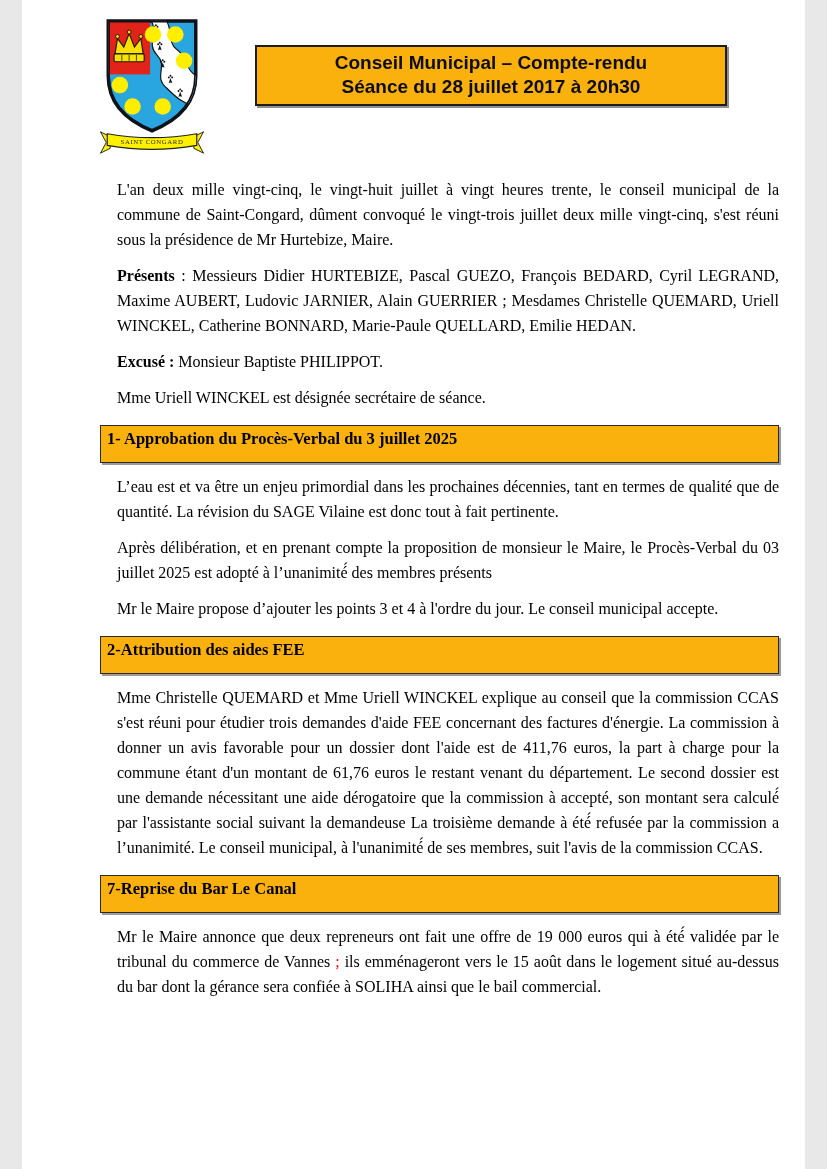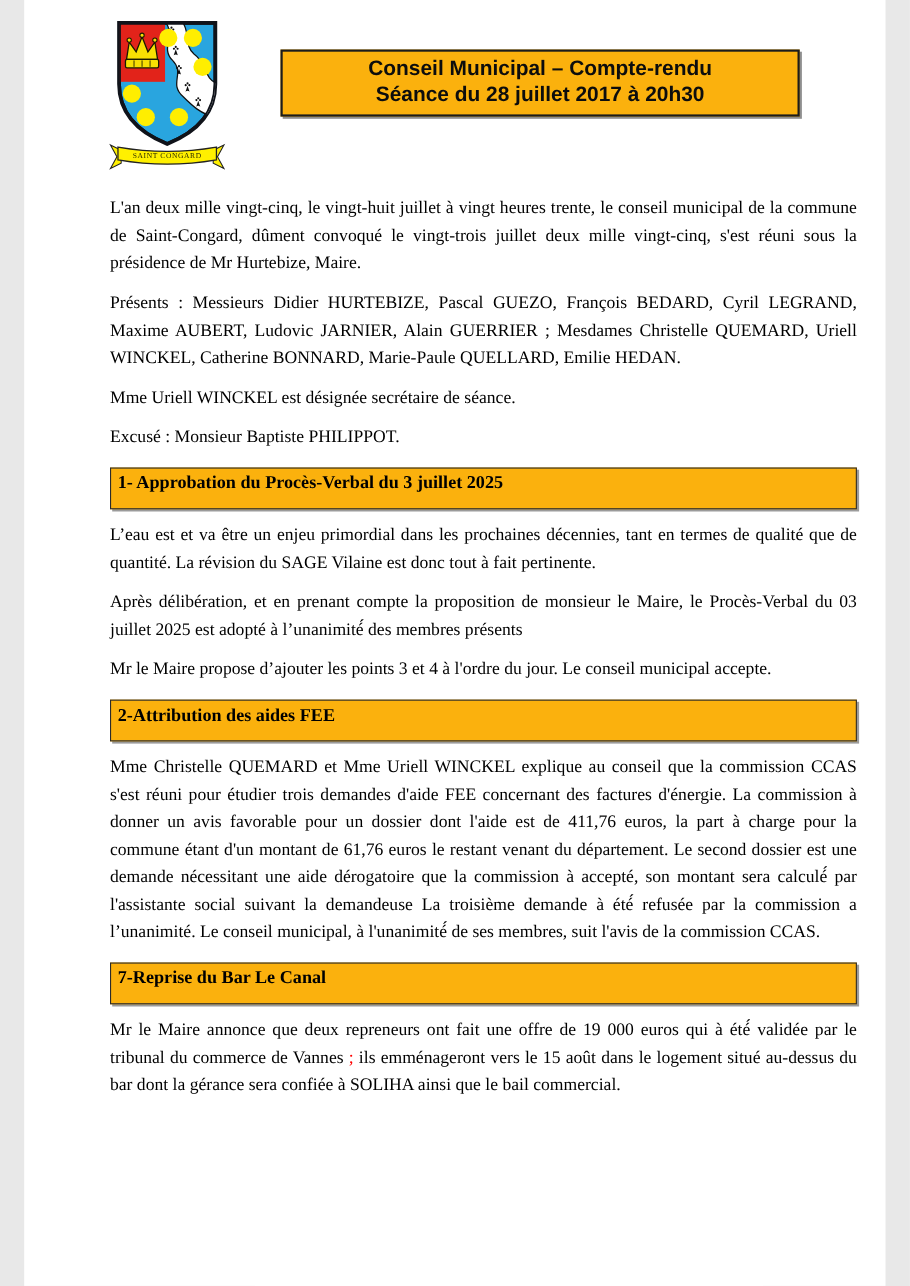--- a/index.html
+++ b/index.html
@@ -31,36 +31,36 @@
     font-size:19px;
     line-height:24px;
     color:#0d0d0d;
   }
   .body-col{
     position:absolute;
     left:78px;top:177px;
     width:679px;
   }
   .body-col p{
-    margin:0 0 11px 0;
+    margin:0 0 11px 17px;
     font-size:16px;
     line-height:25px;
     text-align:justify;
   }
   .sec-head{
     background:#FBB10D;
     border:1px solid #2b2b2b;
     box-shadow:2px 2px 0 #9b9b9b;
     font-weight:bold;
     font-size:16.5px;
     line-height:22px;
     padding:2px 6px 12px 6px;
     margin:15px 0 11px 0;
   }
-  .lead{font-weight:normal;}
+  .lead{font-weight:bold;}
   .red{color:#FF0000;}
 </style>
 </head>
 <body>
 
 <div class="page">
 
   <svg class="crest" viewBox="0 0 110 148" aria-hidden="true">
     <defs>
       <clipPath id="shieldClip">
@@ -122,23 +122,23 @@
     <div>Conseil Municipal – Compte-rendu</div>
     <div>Séance du 28 juillet 2017 à 20h30</div>
   </div>
 
   <div class="body-col">
 
     <p>L'an deux mille vingt-cinq, le vingt-huit juillet à vingt heures trente, le conseil municipal de la commune de Saint-Congard, dûment convoqué le vingt-trois juillet deux mille vingt-cinq, s'est réuni sous la présidence de Mr Hurtebize, Maire.</p>
 
     <p><span class="lead">Présents</span><span> : Messieurs Didier HURTEBIZE, Pascal GUEZO, François BEDARD, Cyril LEGRAND, Maxime AUBERT, Ludovic JARNIER, Alain GUERRIER ; Mesdames Christelle QUEMARD, Uriell WINCKEL, Catherine BONNARD, Marie-Paule QUELLARD, Emilie HEDAN.</span></p>
 
+    <p><span class="lead">Excusé :</span><span> Monsieur Baptiste PHILIPPOT.</span></p>
+
     <p>Mme Uriell WINCKEL est désignée secrétaire de séance.</p>
-
-    <p><span class="lead">Excusé :</span><span> Monsieur Baptiste PHILIPPOT.</span></p>
 
     <div class="sec-head">1- Approbation du Procès-Verbal du 3 juillet 2025</div>
 
     <p>L’eau est et va être un enjeu primordial dans les prochaines décennies, tant en termes de qualité que de quantité. La révision du SAGE Vilaine est donc tout à fait pertinente.</p>
     <p>Après délibération, et en prenant compte la proposition de monsieur le Maire, le Procès-Verbal du 03 juillet 2025 est adopté à l’unanimité́ des membres présents</p>
     <p>Mr le Maire propose d’ajouter les points 3 et 4 à l'ordre du jour.  Le conseil municipal accepte.</p>
 
     <div class="sec-head">2-Attribution des aides FEE</div>
 
     <p>Mme Christelle QUEMARD et Mme Uriell WINCKEL explique au conseil que la commission CCAS s'est réuni pour étudier trois demandes d'aide FEE concernant des factures d'énergie. La commission à donner un avis favorable pour un dossier dont l'aide est de 411,76 euros, la part à charge pour la commune étant d'un montant de 61,76 euros le restant venant du département. Le second dossier est une demande nécessitant une aide dérogatoire que la commission à accepté, son montant sera calculé́ par l'assistante social suivant la demandeuse La troisième demande à été́ refusée par la commission a l’unanimité. Le conseil municipal, à l'unanimité́ de ses membres, suit l'avis de la commission CCAS.</p>

